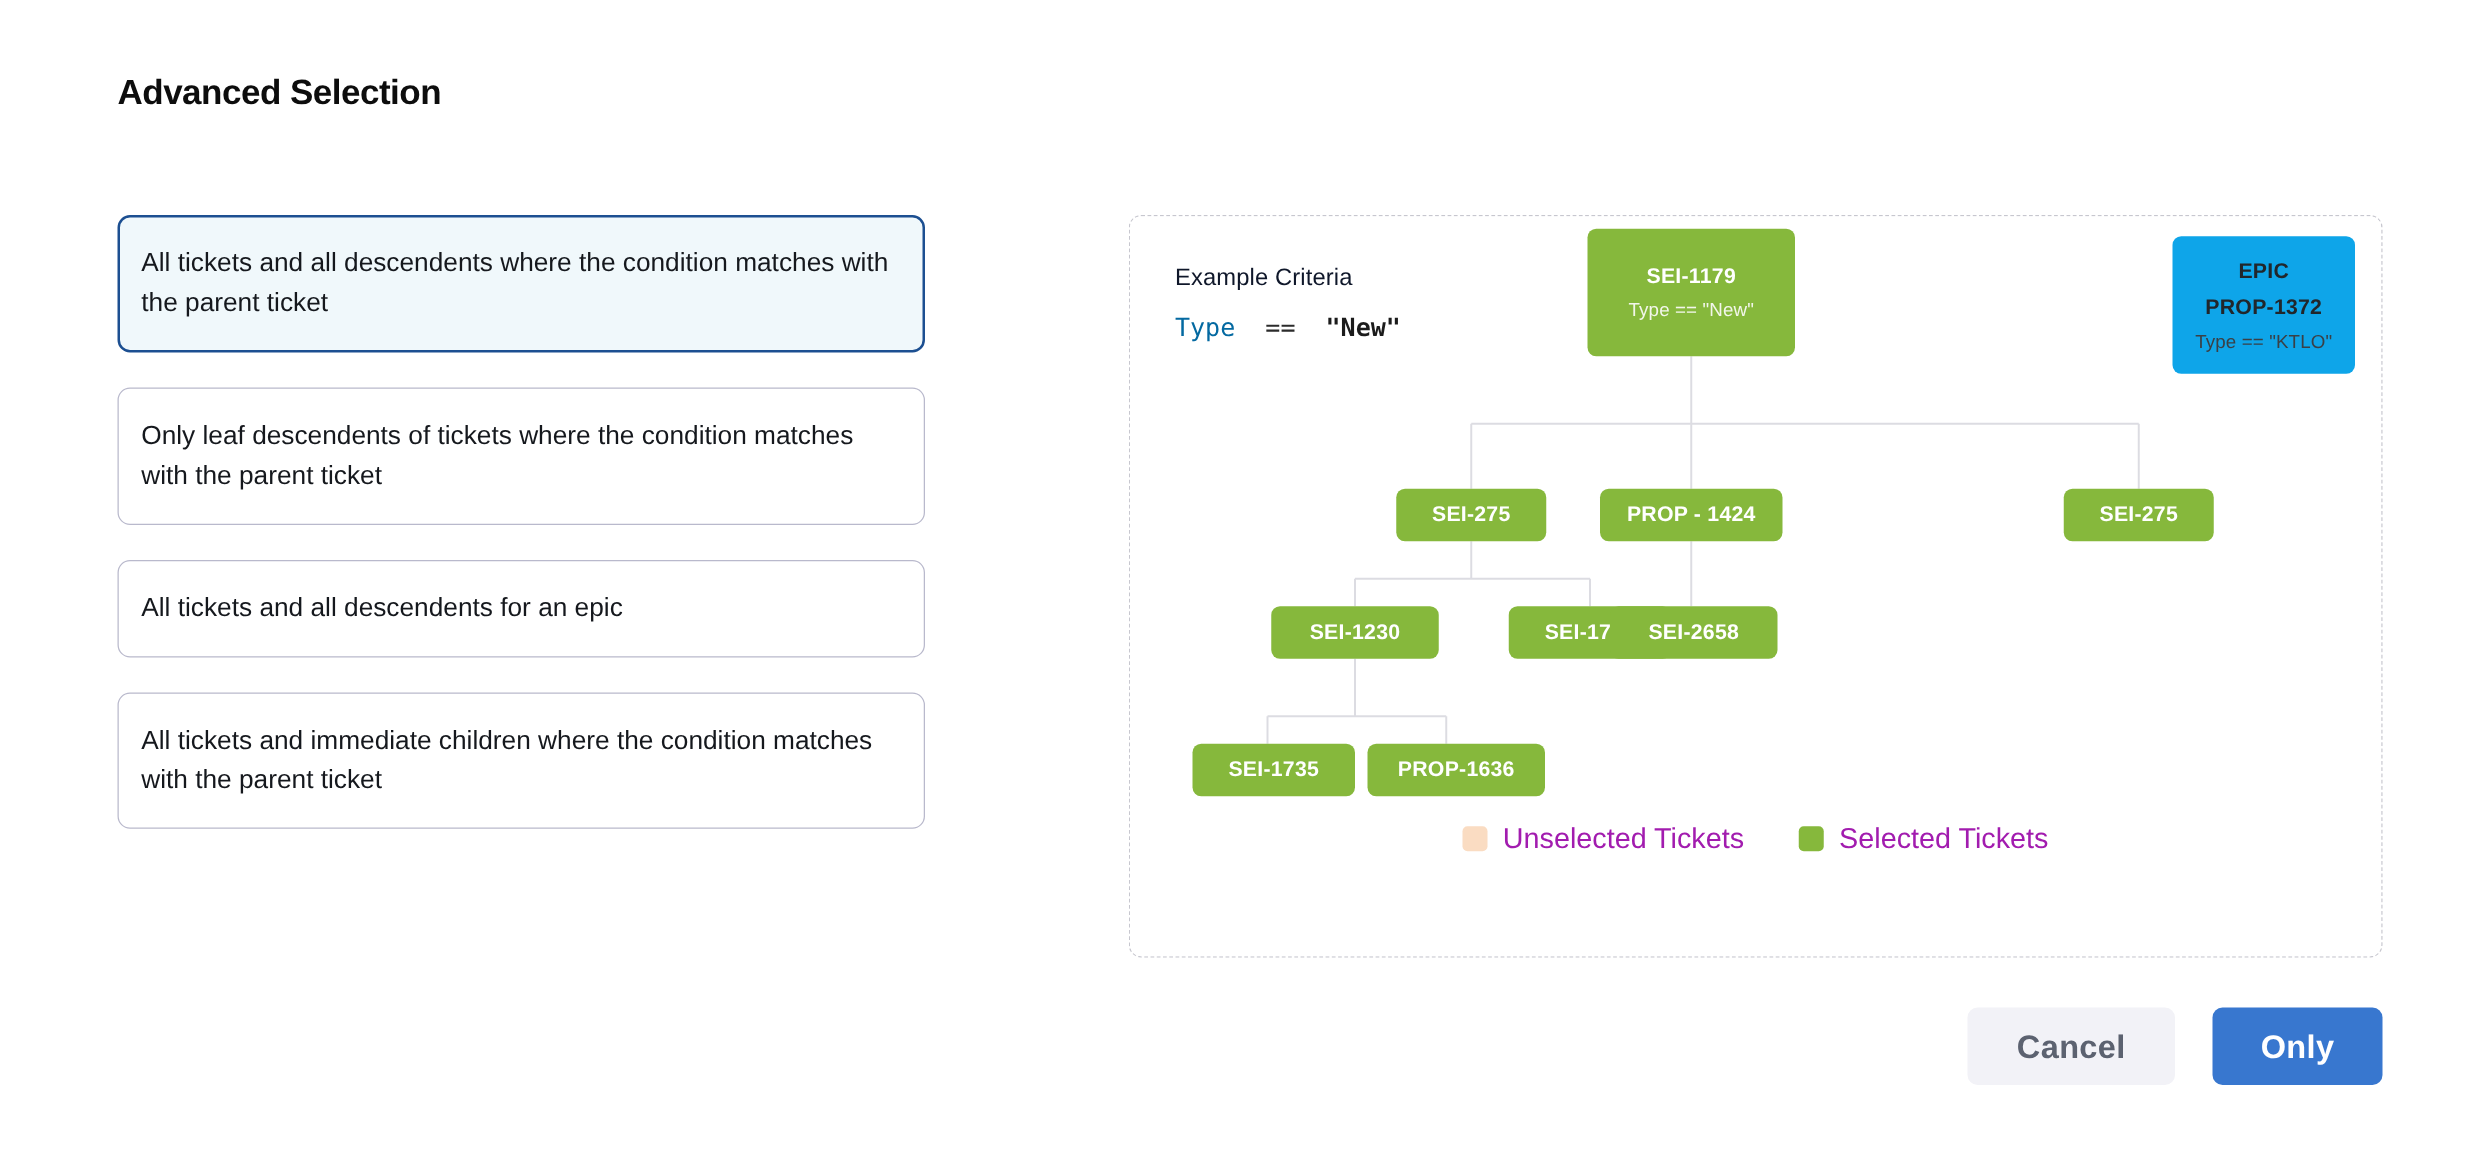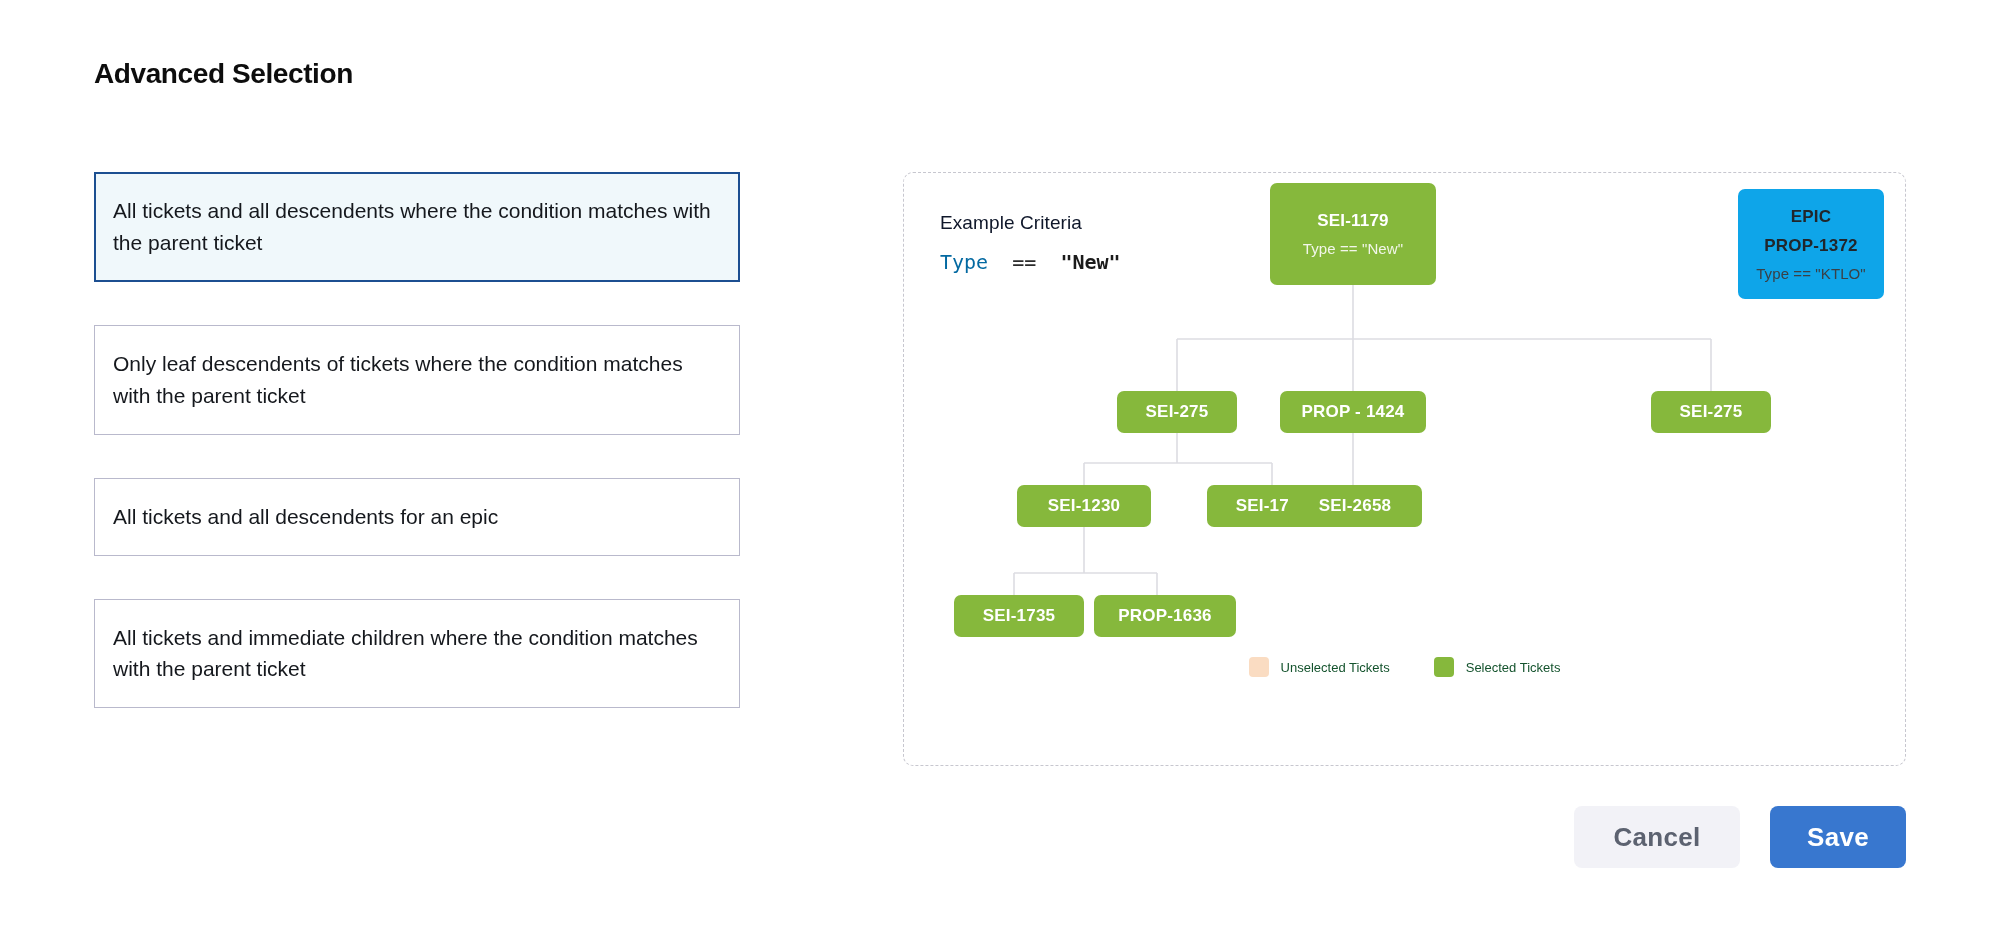--- a/index.html
+++ b/index.html
@@ -28,24 +28,24 @@
 
   
   .options {
     position: absolute;
     left: 94px; top: 172px;
     width: 776px;
   }
   .option-card {
     width: 646px;
     border: 1px solid #b9b9cc;
-    border-radius: 0;
+    border-radius: 10px;
     background: #ffffff;
     padding: 22px 18px 22px 18px;
-    margin-bottom: 43px;
+    margin-bottom: 28px;
     font-size: 21px;
     line-height: 1.52;
     color: #15181d;
     cursor: pointer;
   }
   .option-card.selected {
     border: 2px solid #1c4f91;
     background: #f0f8fb;
     padding: 21px 17px 21px 17px;
   }
@@ -120,21 +120,21 @@
     position: absolute;
     left: 0; right: 0;
     top: 484px;
     display: flex;
     justify-content: center;
     align-items: center;
     gap: 44px;
   }
   .legend-item { display: flex; align-items: center; gap: 12px; }
   .legend-swatch { width: 20px; height: 20px; border-radius: 4px; }
-  .legend-text { font-size: 13px; color: #14532d; font-weight: 500; }
+  .legend-text { font-size: 23px; color: #a21caf; font-weight: 500; }
 
   
   .footer {
     position: absolute;
     left: 0; top: 806px;
     width: 1906px;
     display: flex;
     justify-content: flex-end;
     align-items: center;
     gap: 30px;
@@ -272,16 +272,16 @@
       <div class="legend-item">
         <span class="legend-swatch" style="background:#86b83c;"></span>
         <span class="legend-text">Selected Tickets</span>
       </div>
     </div>
 
   </div>
 
   <div class="footer">
     <button class="btn btn-cancel">Cancel</button>
-    <button class="btn btn-save">Save</button>
+    <button class="btn btn-save">Only</button>
   </div>
 
 </div>
 
 </body></html>

